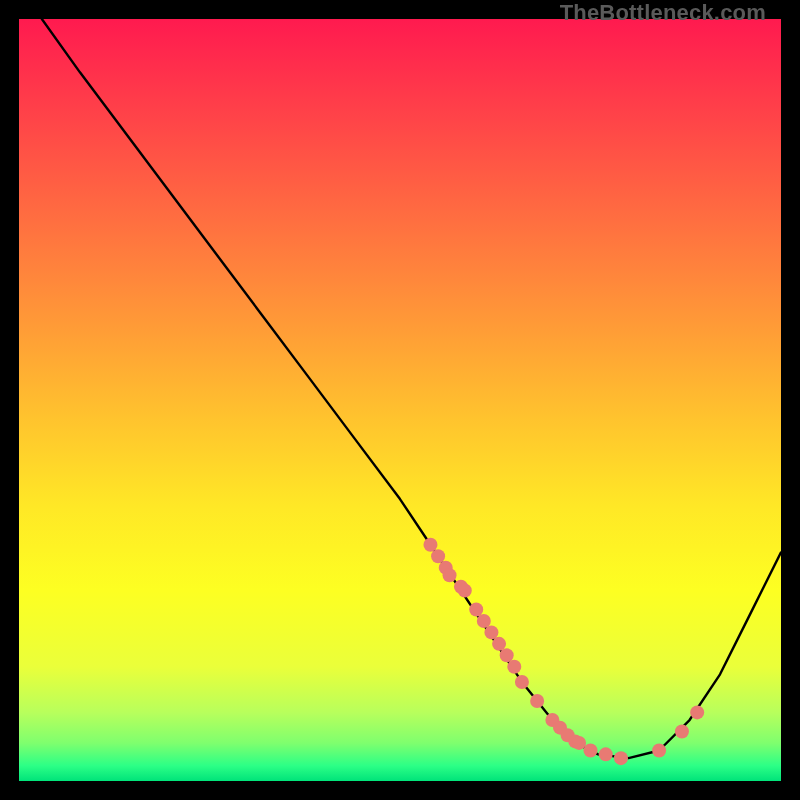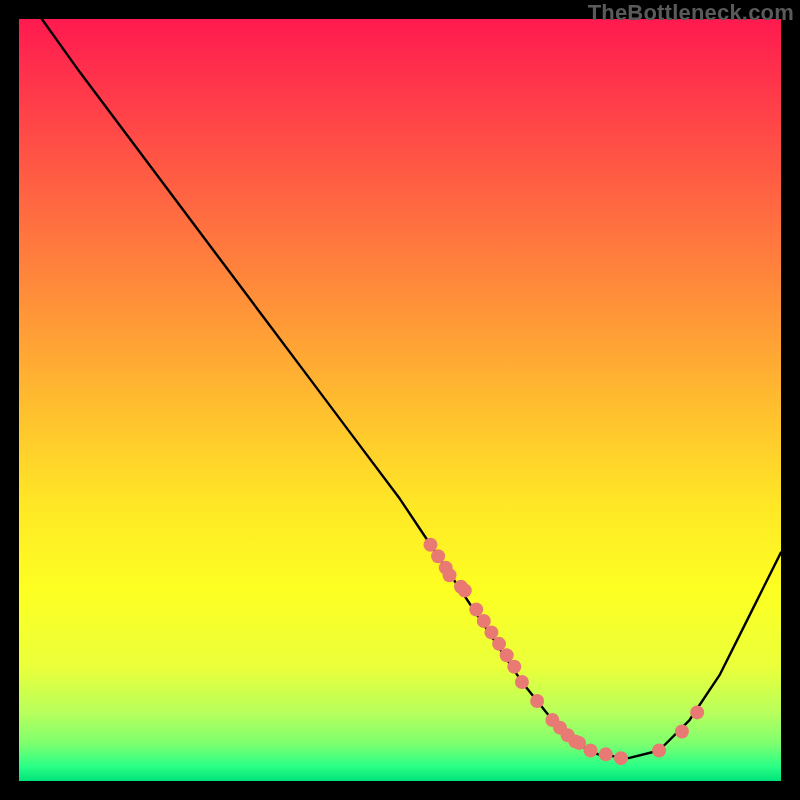--- a/index.html
+++ b/index.html
@@ -29,21 +29,21 @@
       #eaff3a 85%,
       #b8ff5c 91%,
       #7fff6e 95%,
       #2cff86 98%,
       #00e37a 100%
     );
   }
   .watermark {
     position: absolute;
     top: 0px;
-    right: 6px;
+    right: 34px;
     color: #5a5a5a;
     font-size: 22px;
     font-weight: 600;
     letter-spacing: 0.2px;
     user-select: none;
   }
   svg.plot {
     position: absolute;
     left: 0;
     top: 0;

